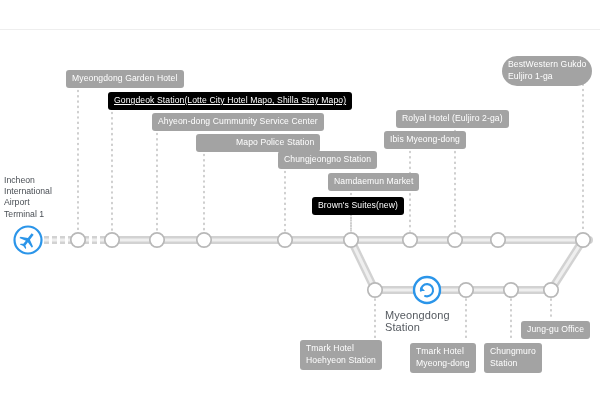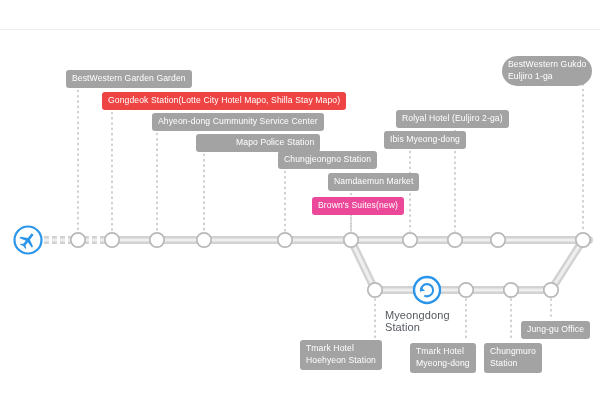--- a/index.html
+++ b/index.html
@@ -150,32 +150,36 @@
 
     <g>
       <circle cx="427" cy="290" r="13" fill="#ffffff" stroke="#2b95e9" stroke-width="2.4"></circle>
       <g transform="translate(427,290)">
         <path d="M -6.1 0.6 A 6.1 6.1 0 1 1 -1.9 6.0" fill="none" stroke="#2b95e9" stroke-width="2.1" stroke-linecap="round"></path>
         <path d="M -6.1 -3.6 L -6.1 0.9 L -2.0 0.9 Z" fill="#2b95e9"></path>
       </g>
     </g>
   </svg>
 
+  <div id="origin-label" class="origin-label" style="left: 4px; top: 175px; white-space: pre;">Incheon
+International
+Airport
+Terminal 1</div>
 
   <div id="current-label" class="plain-label" style="left: 385px; top: 310px; white-space: pre;">Myeongdong
 Station</div>
 
   <div id="callout-layer">
-      <div class="callout" style="left: 66px; top: 70px; background: rgb(163, 163, 163); color: rgb(255, 255, 255);">BestWestern Garden Garden</div>
-      <div class="callout" style="left: 102px; top: 92px; background: #ef4444; color: rgb(255, 255, 255);">Gongdeok Station(Lotte City Hotel Mapo, Shilla Stay Mapo)</div>
+      <div class="callout" style="left: 66px; top: 70px; background: rgb(163, 163, 163); color: rgb(255, 255, 255);">Myeongdong Garden Hotel</div>
+      <div class="callout" style="left: 108px; top: 92px; background: #000000; color: rgb(255, 255, 255); text-decoration: underline;">Gongdeok Station(Lotte City Hotel Mapo, Shilla Stay Mapo)</div>
       <div class="callout" style="left: 152px; top: 113px; background: rgb(163, 163, 163); color: rgb(255, 255, 255);">Ahyeon-dong Cummunity Service Center</div>
       <div class="callout" style="left: 196px; top: 134px; background: rgb(163, 163, 163); color: rgb(255, 255, 255); padding-left: 40px;">Mapo Police Station</div>
       <div class="callout" style="left: 278px; top: 151px; background: rgb(163, 163, 163); color: rgb(255, 255, 255);">Chungjeongno Station</div>
       <div class="callout" style="left: 328px; top: 173px; background: rgb(163, 163, 163); color: rgb(255, 255, 255);">Namdaemun Market</div>
-      <div class="callout" style="left: 312px; top: 197px; background: #ec4899; color: rgb(255, 255, 255);">Brown's Suites(new)</div>
+      <div class="callout" style="left: 312px; top: 197px; background: #000000; color: rgb(255, 255, 255);">Brown's Suites(new)</div>
       <div class="callout" style="left: 384px; top: 131px; background: rgb(163, 163, 163); color: rgb(255, 255, 255); text-align: center;">Ibis Myeong-dong</div>
       <div class="callout" style="left: 396px; top: 110px; background: rgb(163, 163, 163); color: rgb(255, 255, 255);">Rolyal Hotel (Euljiro 2-ga)</div>
       <div class="callout two-line" style="left: 502px; top: 56px; background: rgb(163, 163, 163); color: rgb(255, 255, 255); border-radius: 15px;">BestWestern Gukdo
 Euljiro 1-ga</div>
       <div class="callout two-line" style="left: 300px; top: 340px; background: rgb(163, 163, 163); color: rgb(255, 255, 255);">Tmark Hotel
 Hoehyeon Station</div>
       <div class="callout two-line" style="left: 410px; top: 343px; background: rgb(163, 163, 163); color: rgb(255, 255, 255);">Tmark Hotel
 Myeong-dong</div>
       <div class="callout two-line" style="left: 484px; top: 343px; background: rgb(163, 163, 163); color: rgb(255, 255, 255);">Chungmuro
 Station</div>

